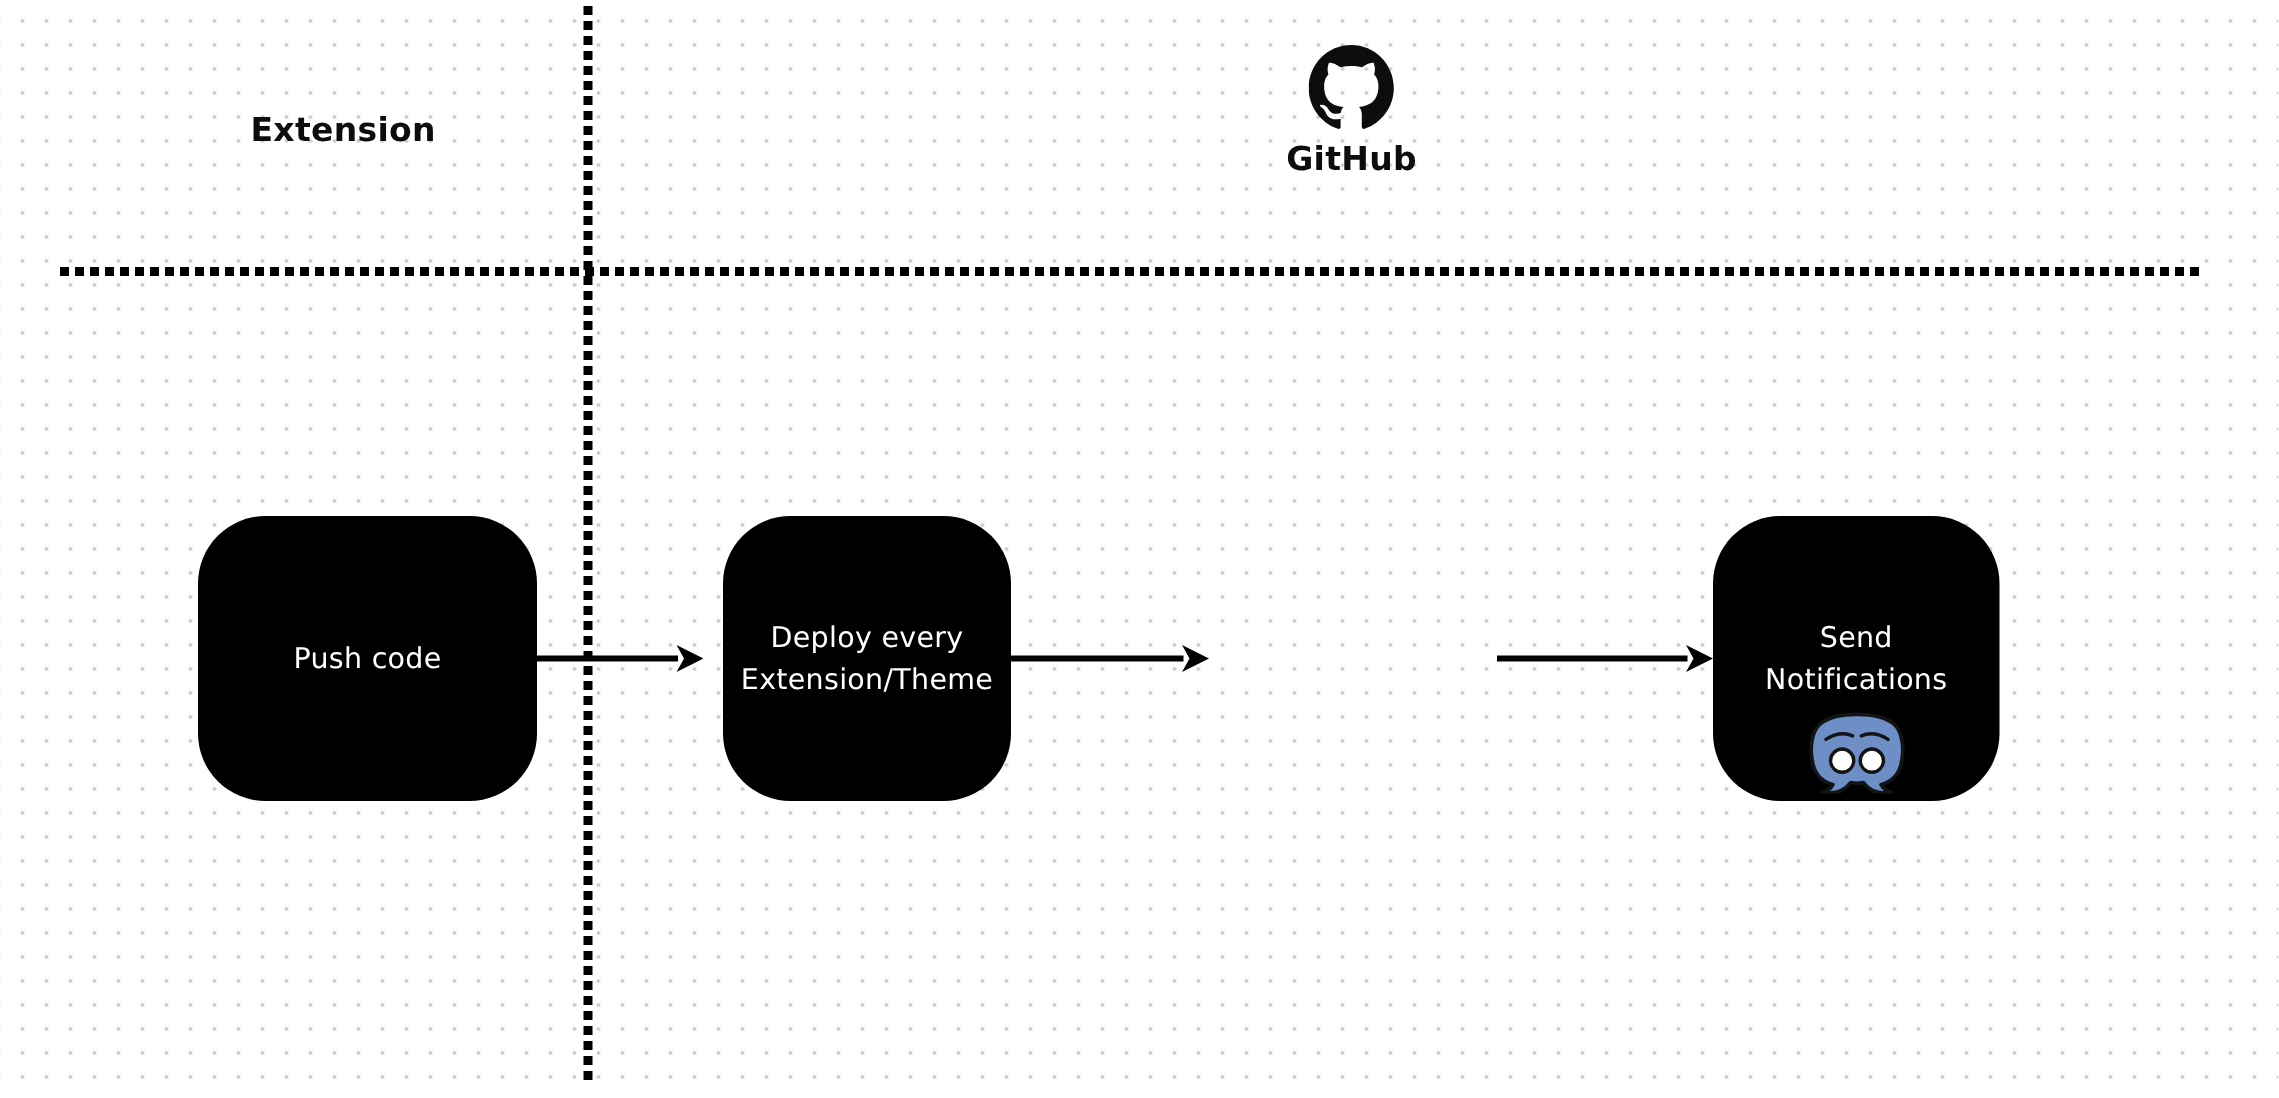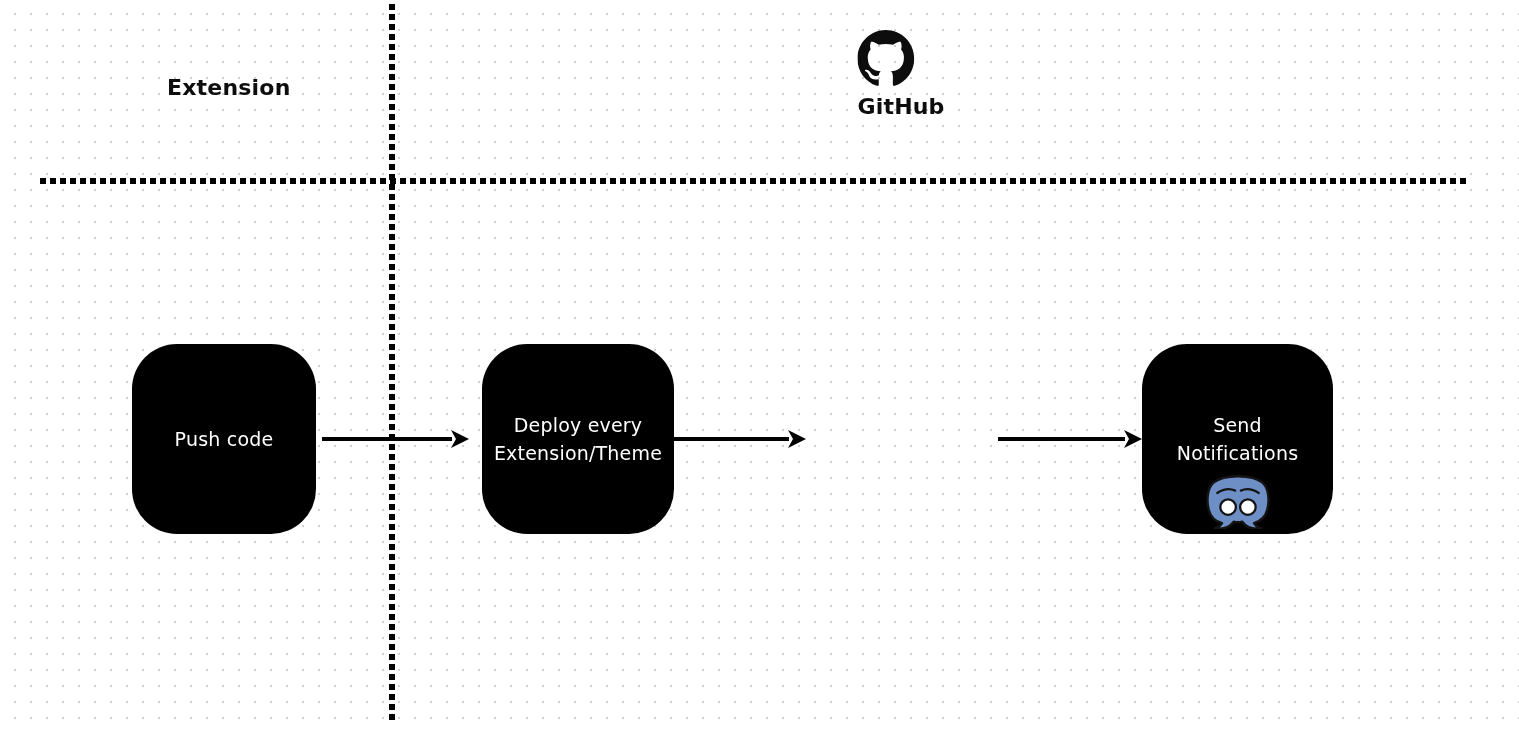--- a/index.html
+++ b/index.html
@@ -35,20 +35,21 @@
     letter-spacing: 0.2px;
     white-space: nowrap;
   }
   .lane-label.developer { left: 167px; top: 75px; }
   .github-header {
     position: absolute;
     left: 901px; top: 30px;
     transform: translateX(-50%);
     display: flex;
     flex-direction: column;
+    align-items: center;
     gap: 8px;
   }
   .github-logo { width: 57px; height: 56px; }
   .node {
     position: absolute;
     top: 344px;
     height: 190px;
     background: #000000;
     border-radius: 45px;
     display: flex;
@@ -58,21 +59,21 @@
     text-align: center;
   }
   .node-label {
     color: #ffffff;
     font-size: 19px;
     font-weight: 400;
     line-height: 28px;
     white-space: pre-line;
     letter-spacing: 0.2px;
   }
-  .node-1 { left: 132px; width: 184px; }
+  .node-1 { left: 132px; width: 226px; }
   .node-2 { left: 482px; width: 192px; }
   .node-3 { left: 806px; width: 192px; }
   .node-4 { left: 1142px; width: 191px; justify-content: center; }
   .discord-icon {
     position: absolute;
     left: 50%;
     bottom: 5px;
     transform: translateX(-50%);
     width: 66px;
     height: 57px;

